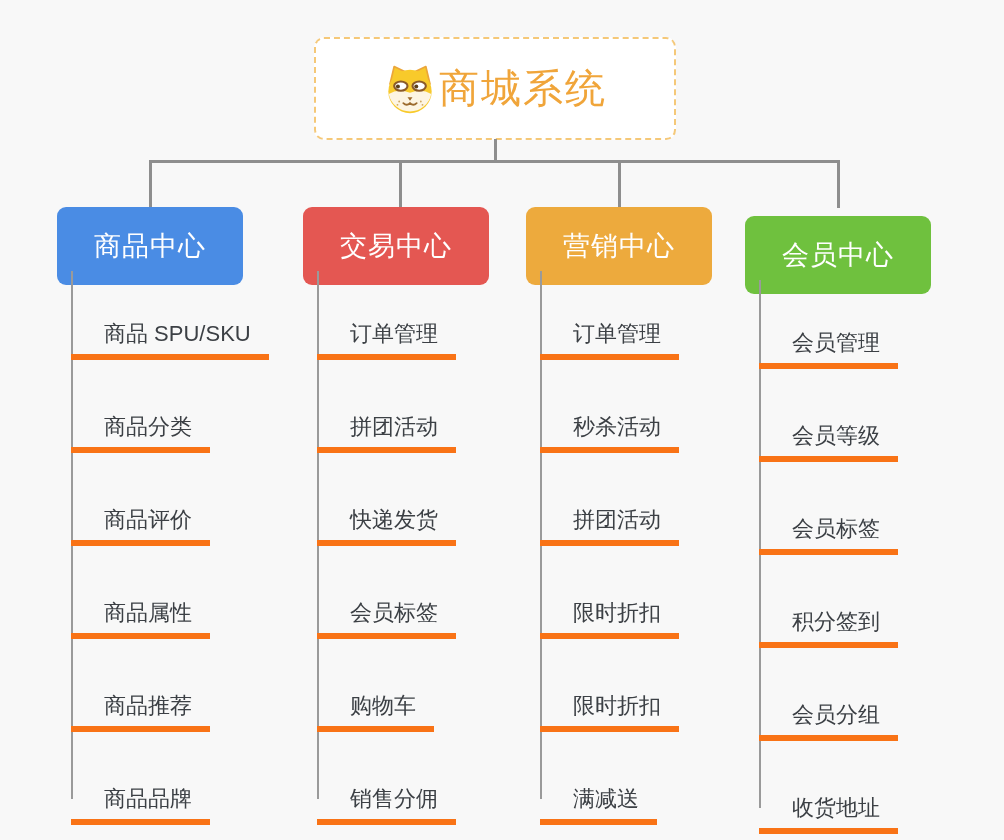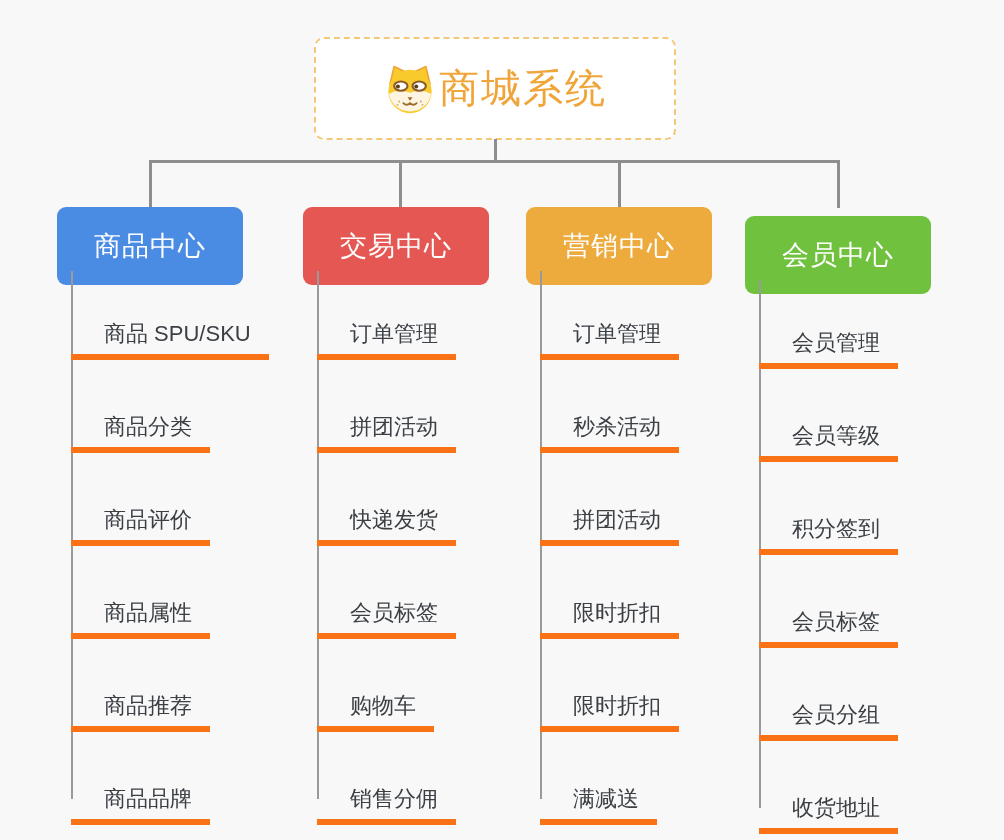--- a/index.html
+++ b/index.html
@@ -191,26 +191,26 @@
     <div class="branch-box" style="background: rgb(111, 193, 62); color: rgb(255, 255, 255);">会员中心</div>
     <div class="spine"></div>
     <div class="leaves">
       <div class="leaf-row">
           <span class="leaf">会员管理</span>
         </div>
       <div class="leaf-row">
           <span class="leaf">会员等级</span>
         </div>
       <div class="leaf-row">
+          <span class="leaf">会员标签</span>
+        </div>
+      <div class="leaf-row">
           <span class="leaf">积分签到</span>
         </div>
       <div class="leaf-row">
-          <span class="leaf">会员标签</span>
-        </div>
-      <div class="leaf-row">
           <span class="leaf">会员分组</span>
         </div>
       <div class="leaf-row">
           <span class="leaf">收货地址</span>
         </div>
     </div>
   </div>
 
 </div>
 

